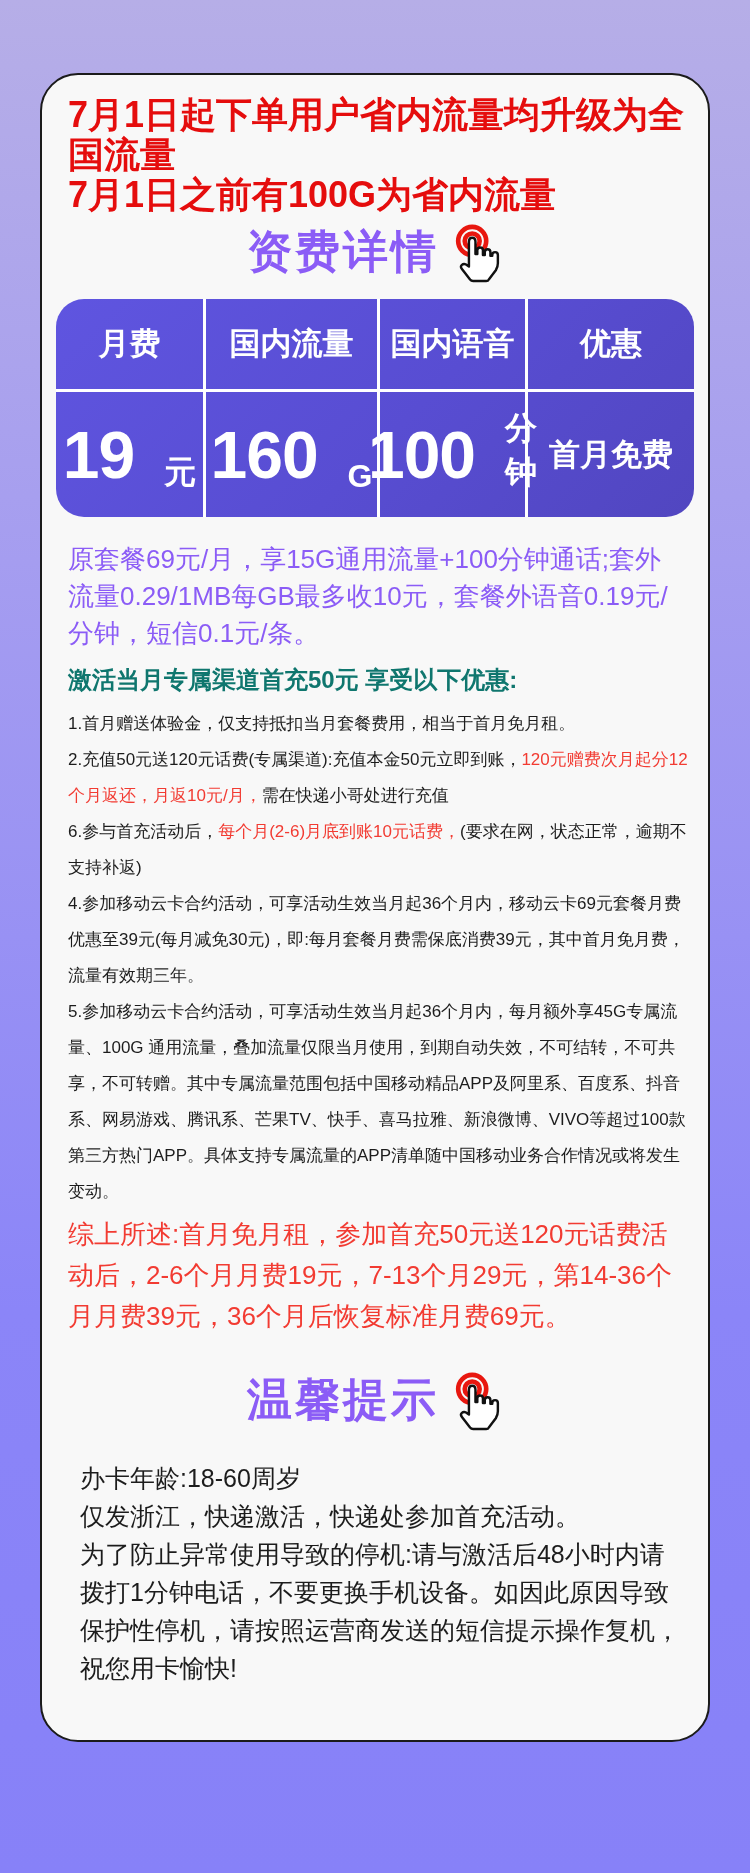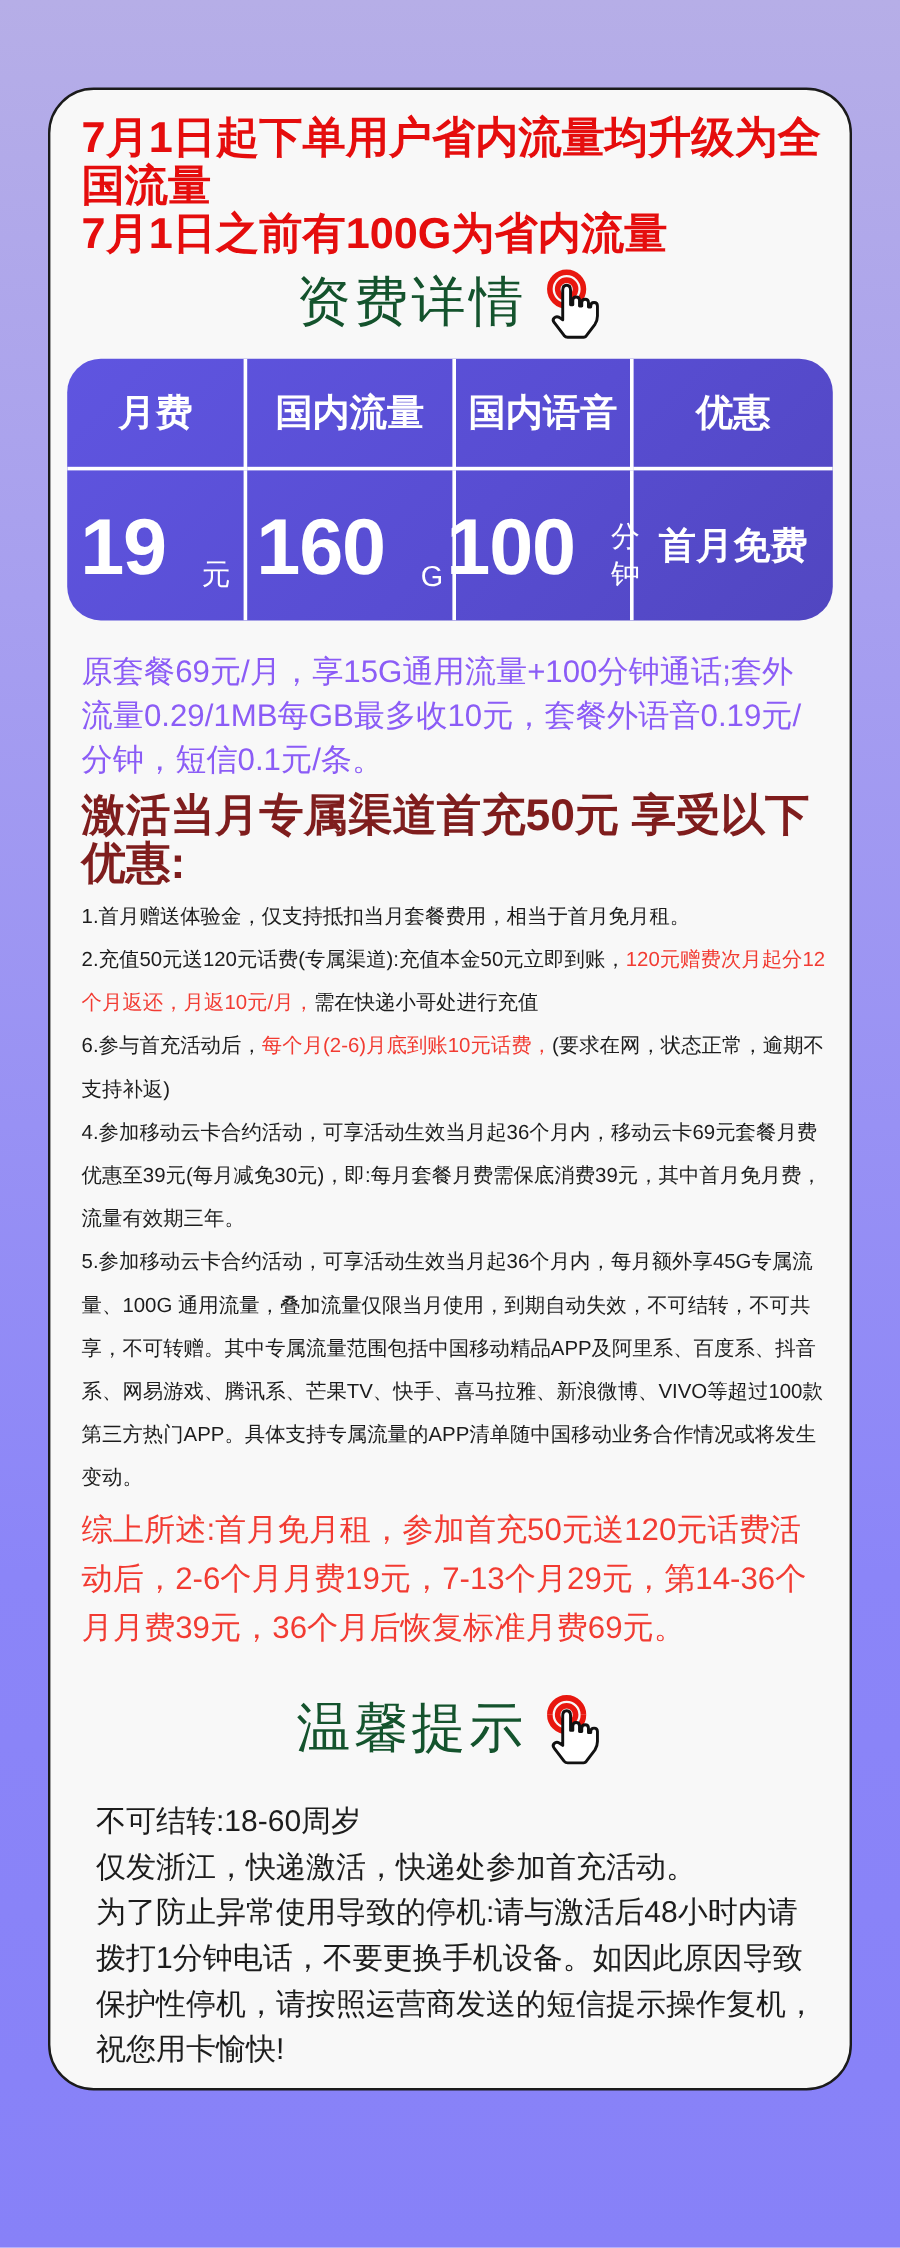--- a/index.html
+++ b/index.html
@@ -9,39 +9,39 @@
     font-family:"Liberation Sans","DejaVu Sans",sans-serif;
     -webkit-font-smoothing:antialiased;
   }
   .card{
     position:absolute;left:40px;top:73px;width:670px;height:1669px;
     background:#f8f8f8;border:2px solid #1b1b1b;border-radius:38px;
     box-sizing:border-box;overflow:hidden;
   }
   .banner{margin:20px 18px 0 26px;font-size:36px;line-height:40px;font-weight:bold;color:#e50d0d;}
   .title-row{display:flex;justify-content:center;align-items:flex-start;gap:8px;margin-top:4px;height:74px;}
-  .big-title{font-size:45px;font-weight:400;color:#14532d;letter-spacing:3px;line-height:66px;}
+  .big-title{font-size:45px;font-weight:700;color:#8b5cf6;letter-spacing:3px;line-height:66px;}
   .tap{width:56px;height:66px;margin-top:2px;}
   
   .plan-table{
     margin:6px 14px 0 14px;border-radius:28px;overflow:hidden;
     background:linear-gradient(135deg,#5f55e0 0%,#584dd2 55%,#5146c0 100%);
     display:grid;grid-template-columns:150px 174px 148px 1fr;
     color:#ffffff;text-align:center;
   }
   .pt-h{height:90px;display:flex;align-items:center;justify-content:center;
     font-size:31px;font-weight:bold;border-bottom:3px solid #ffffff;}
   .pt-v{height:125px;display:flex;align-items:center;justify-content:center;gap:28px;}
   .pt-divider{border-right:3px solid #ffffff;}
   .bignum{font-size:66px;font-weight:bold;letter-spacing:-1px;}
-  .unit{font-size:24px;font-weight:normal;align-self:flex-end;margin:0 0 22px 2px;}
+  .unit{font-size:32px;font-weight:bold;align-self:flex-end;margin:0 0 22px 2px;}
   .promo-val{font-size:31px;font-weight:bold;}
   
   .intro{margin:24px 22px 0 26px;font-size:26px;line-height:37px;color:#8b5cf6;}
-  .offer-heading{margin:8px 22px 0 26px;font-size:37px;line-height:40px;font-weight:800;color:#7f1d1d;}
+  .offer-heading{margin:8px 22px 0 26px;font-size:24px;line-height:40px;font-weight:800;color:#0f766e;}
   .offers{margin:6px 20px 0 26px;}
   .offers p{margin:0;font-size:17px;line-height:36px;}
   .summary{margin:4px 20px 0 26px;font-size:26px;line-height:41px;}
   .tips-title-row{margin-top:30px;}
   .tips{margin:18px 20px 0 38px;}
   .tips p{margin:0;font-size:25px;line-height:38px;}
   .seg-k{color:#1c1c1c;}
   .seg-r{color:#f23b32;}
 </style>
 </head>
@@ -105,19 +105,19 @@
     <div class="big-title">温馨提示</div>
     <svg class="tap" viewBox="0 0 60 70">
       <circle cx="27" cy="21" r="8" fill="none" stroke="#e8170f" stroke-width="5"></circle>
       <path d="M12 21 a15 15 0 0 1 30 0" fill="none" stroke="#e8170f" stroke-width="5"></path>
       <path d="M12 21 a15 15 0 0 0 30 0" fill="none" stroke="#e8170f" stroke-width="5"></path>
       <path d="M23.5 22 q0-4.5 3.5-4.5 t3.5 4.5 v13 h2 v-4 q0-3 3-3 t3 3 v5 h2 v-3 q0-3 3-3 t3 3 v4 h2 v-1 q0-3 3-3 t3 3 v9 q0 4-2.2 7.4 L45 62 q-1 2-3 2 H28 q-2 0-3.3-1.6 L16 51 q-2-2.4 -0.2-4.2 q2-2 4.6-0.6 l3.1 2.2 z" fill="#ffffff" stroke="#111111" stroke-width="2.6" stroke-linejoin="round"></path>
     </svg>
   </div>
 
   <div class="tips">
-    <p><span class="seg-k">不可结转:18-60周岁</span></p>
+    <p><span class="seg-k">办卡年龄:18-60周岁</span></p>
     <p><span class="seg-k">仅发浙江，快递激活，快递处参加首充活动。</span></p>
     <p><span class="seg-k">为了防止异常使用导致的停机:请与激活后48小时内请拨打1分钟电话，不要更换手机设备。如因此原因导致保护性停机，请按照运营商发送的短信提示操作复机，祝您用卡愉快!</span></p>
 
   </div>
 
 </div>
 
 </body></html>

